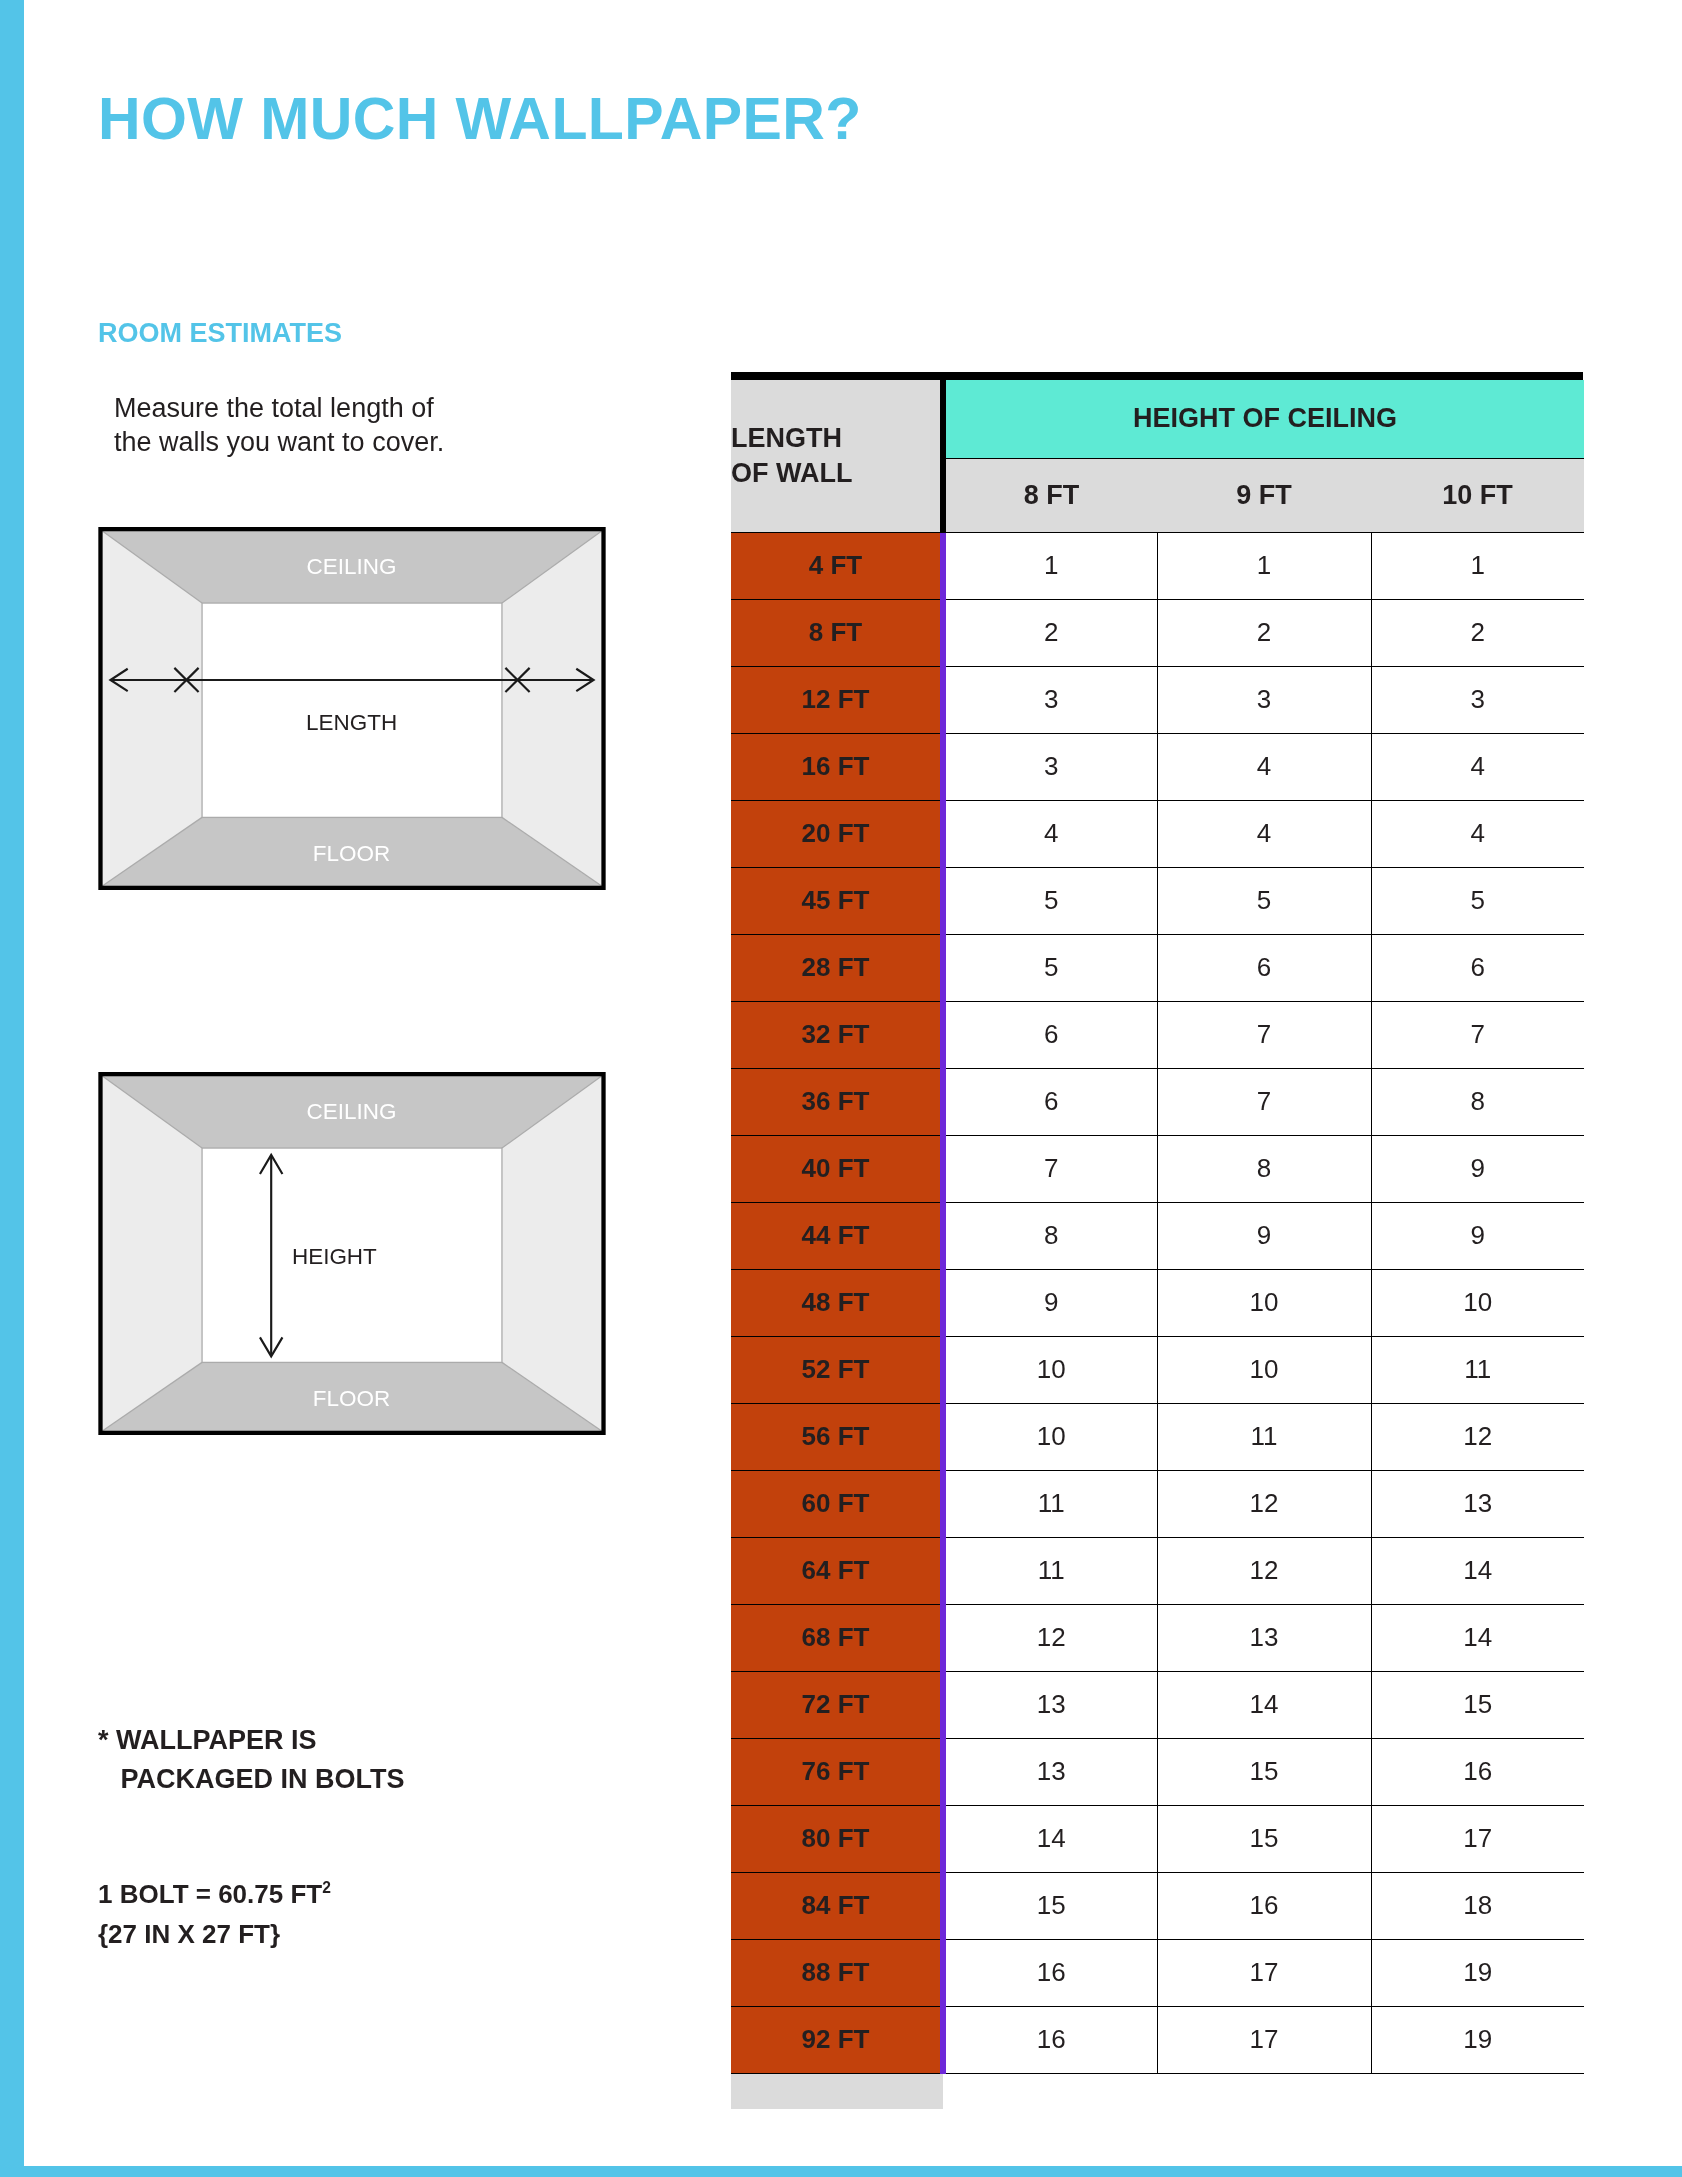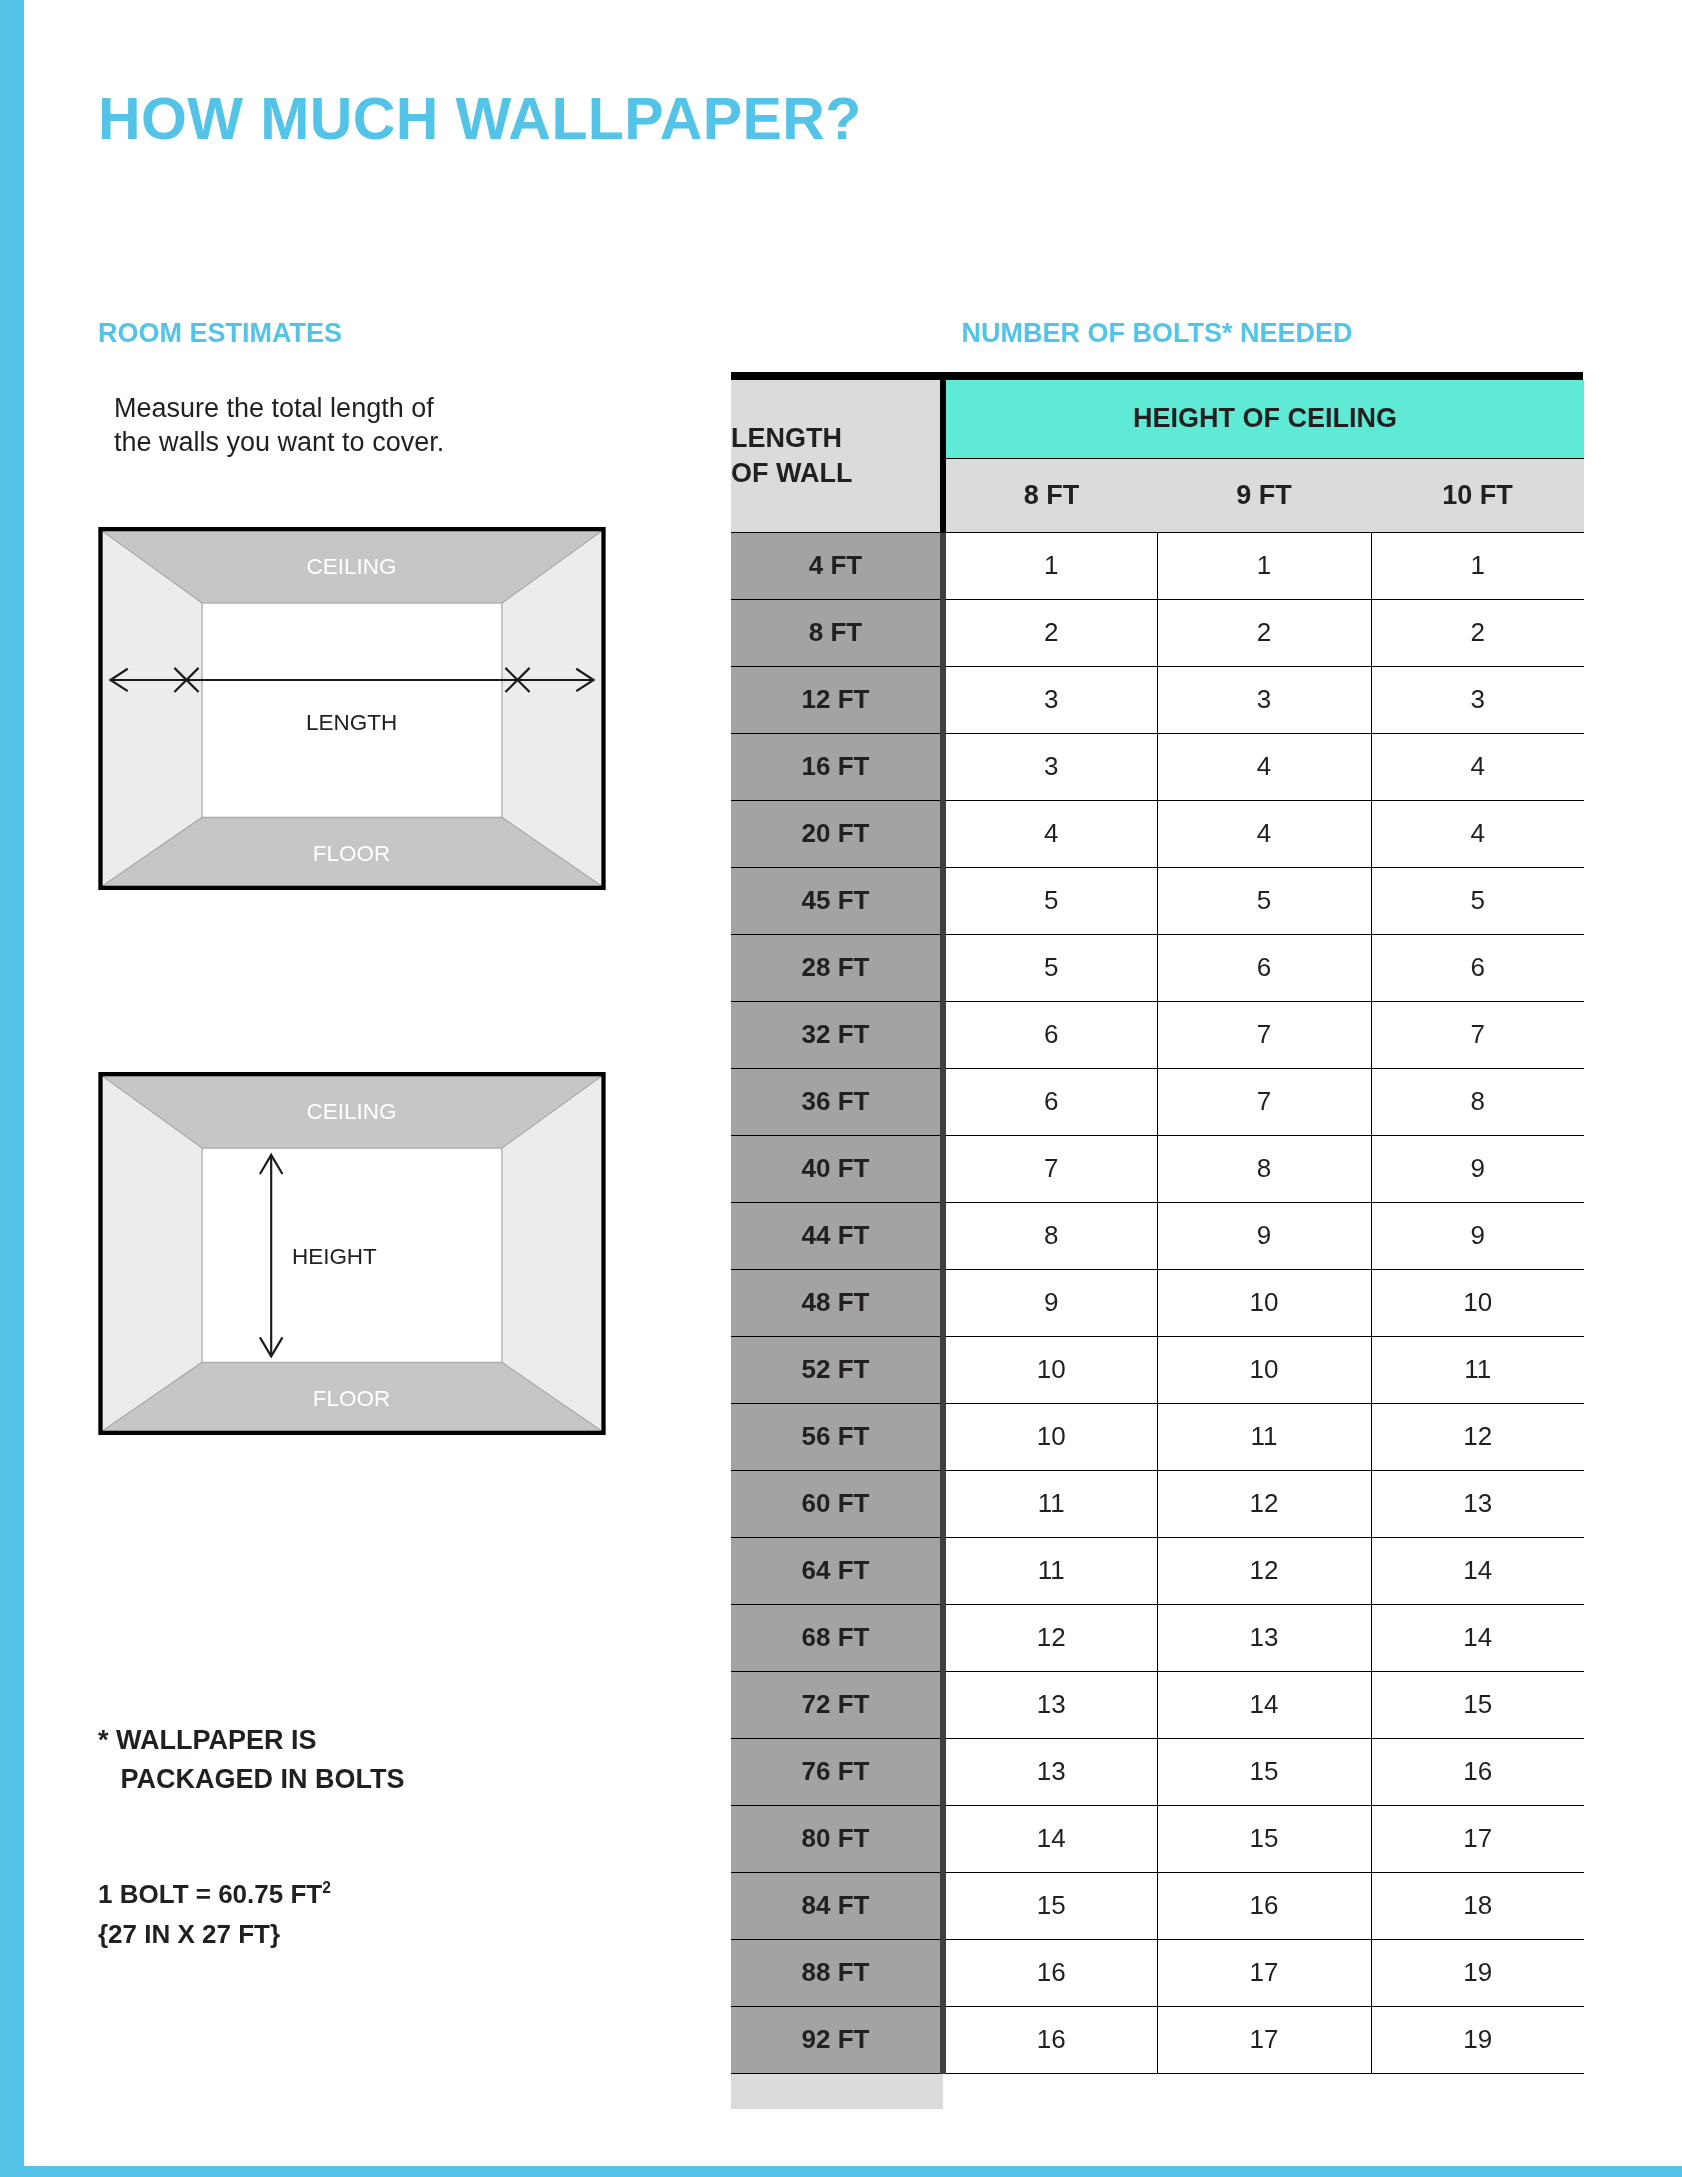--- a/index.html
+++ b/index.html
@@ -92,22 +92,22 @@
     font-weight: bold; font-size: 27px;
     text-align: center; height: 78px;
   }
   .col-header-cell {
     background: #DBDBDB;
     border-bottom: 1.7px solid #000;
     font-weight: bold; font-size: 27px;
     text-align: center; height: 74px;
   }
   .label-cell {
-    background: #a3a3a3;
-    border-right: 6px solid #404040;
+    background: #c2410c;
+    border-right: 6px solid #6d28d9;
     border-bottom: 1.7px solid #000;
     font-weight: bold; font-size: 26px;
     text-align: center; height: 67px;
   }
   .value-cell {
     border-bottom: 1.7px solid #000;
     font-size: 26px; text-align: center;
     height: 67px; background: #ffffff;
   }
   .value-cell + .value-cell { border-left: 1.7px solid #000; }
@@ -121,21 +121,20 @@
 <body>
 
 <div class="page">
 
   <div class="edge-left"></div>
   <div class="edge-bottom"></div>
 
   <h1 class="title">HOW MUCH WALLPAPER?</h1>
 
   <h2 class="section-heading heading-left">ROOM ESTIMATES</h2>
-  <h2 class="section-heading heading-right">NUMBER OF BOLTS* NEEDED</h2>
 
   <p class="step-text step-1">Measure the total length of
 the walls you want to cover.</p>
 
   <div class="diagram diagram-1">
     <svg class="room-svg" viewBox="0 0 587 420">
       <polygon points="5,5 582,5 467,88 120,88" fill="#C6C6C6"></polygon>
       <polygon points="5,415 582,415 467,336 120,336" fill="#C6C6C6"></polygon>
       <polygon points="5,5 120,88 120,336 5,415" fill="#ECECEC"></polygon>
       <polygon points="582,5 467,88 467,336 582,415" fill="#ECECEC"></polygon>

